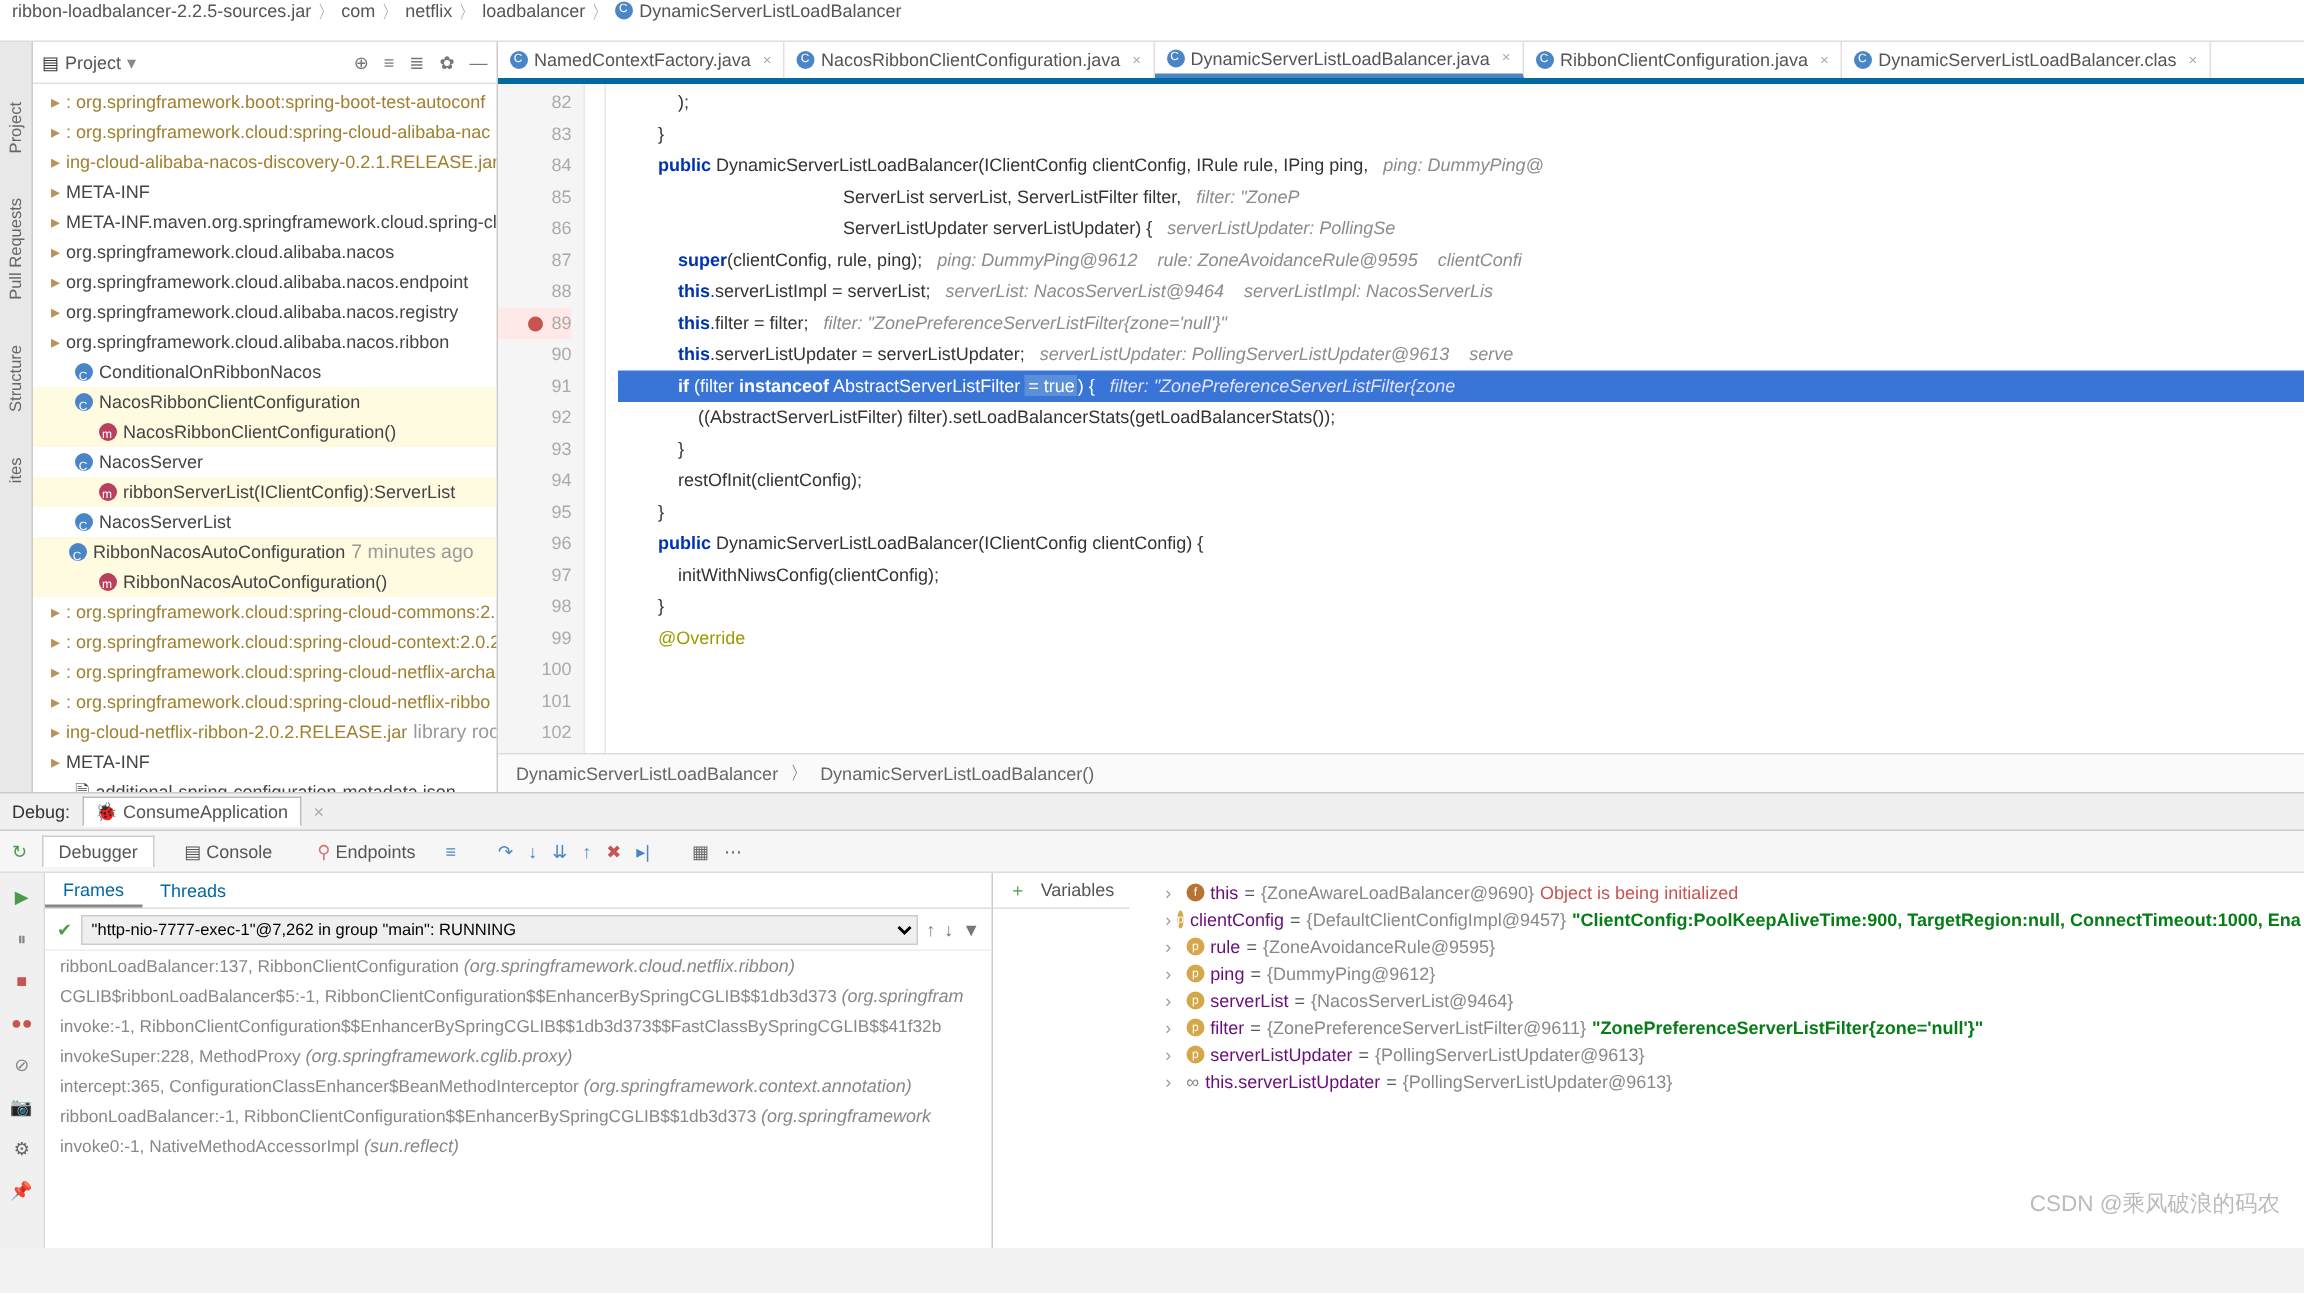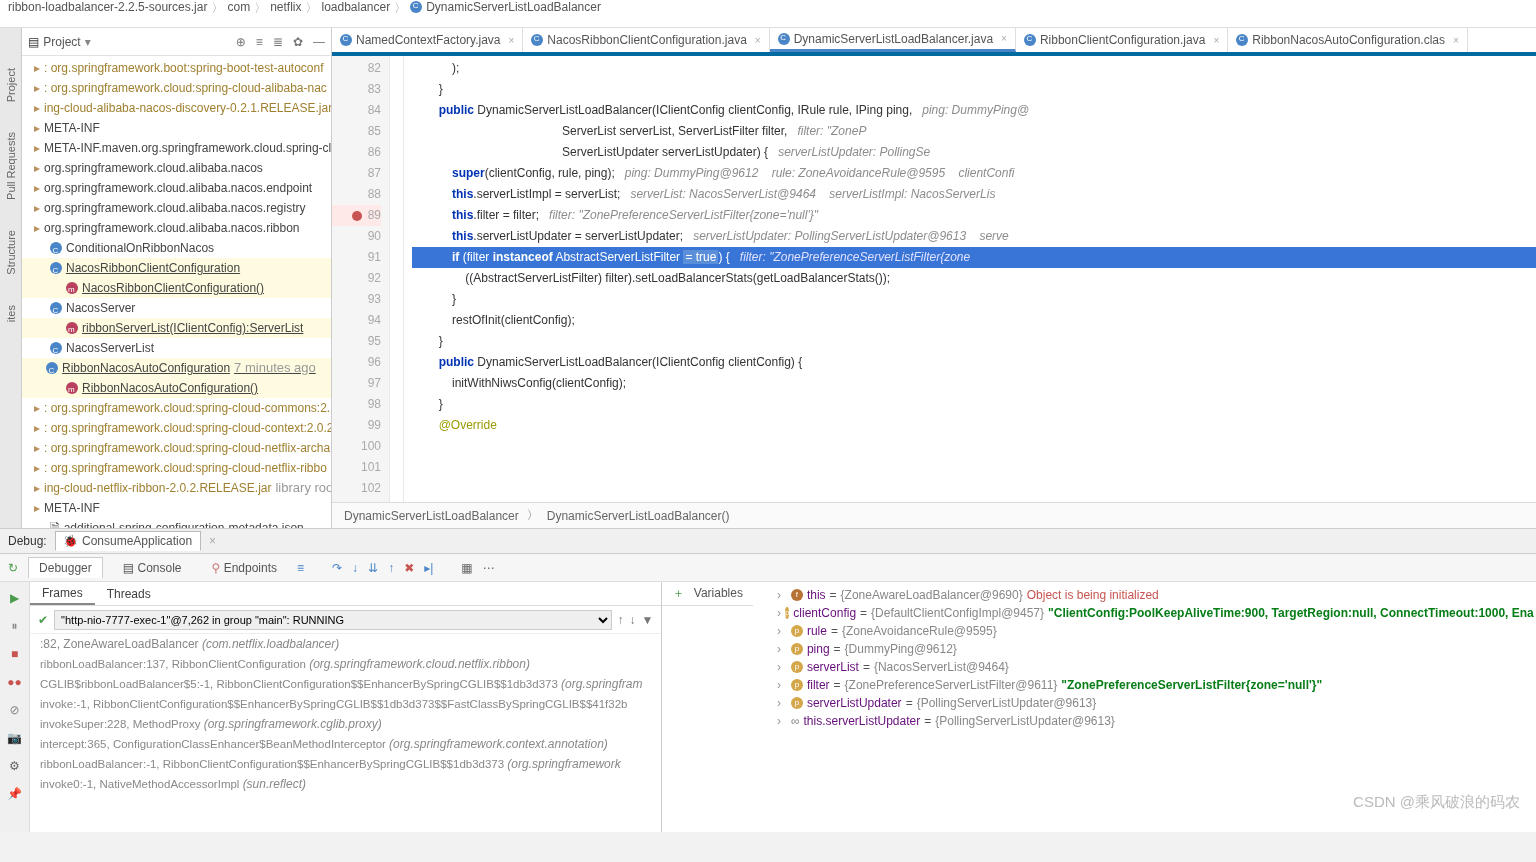--- a/index.html
+++ b/index.html
@@ -15,21 +15,21 @@
 .main { display:flex; height:500px; }
 .vtabs { width:22px; background:#e8e8e8; border-right:1px solid #ccc; display:flex; flex-direction:column; align-items:center; gap:30px; padding-top:40px; }
 .vtab { writing-mode:vertical-rl; transform:rotate(180deg); color:#666; cursor:pointer; font-size:11px;}
 .project-pane { width:310px; background:#fff; border-right:1px solid #ccc; display:flex; flex-direction:column; }
 .pp-header { height:28px; display:flex; align-items:center; padding:0 6px; border-bottom:1px solid #e0e0e0; justify-content:space-between;}
 .pp-header-left{display:flex;align-items:center;gap:4px;}
 .pp-header-right{display:flex;align-items:center;gap:10px; color:#777;}
 .pp-title { color:#555; }
 .tree { flex:1; overflow:hidden; padding:2px 0; }
 .tree-item { padding:1px 6px 1px 12px; white-space:nowrap; overflow:hidden; color:#444; line-height:18px; display:flex; align-items:center; gap:4px;}
-.tree-item.sel { background:#fffbe0;text-decoration:underline; }
+.tree-item.sel { background:#fffbe0; }
 .tree-item .hint{color:#999; font-size:13px;}
 .lib{color:#a08030;}
 .editor { flex:1; display:flex; flex-direction:column; background:#fff; min-width:0;}
 .tabs { height:28px; display:flex; border-bottom:4px solid #0369a1; overflow:hidden;}
 .tab { padding:4px 8px; border-right:1px solid #e0e0e0; display:flex; align-items:center; gap:4px; color:#555; white-space:nowrap; cursor:pointer;}
 .tab.active { border-bottom:3px solid #4a86c7; background:#fff;}
 .tab .x { color:#aaa; margin-left:4px; font-size:10px;}
 .code-area { flex:1; display:flex; overflow:hidden; font-family:"JetBrains Mono",Consolas,monospace; font-size:13px;}
 .gutter { width:58px; background:#f5f5f5; text-align:right; color:#aaa; padding:2px 8px 0 0; border-right:1px solid #e8e8e8; line-height:21px;}
 .gutter .bp{ background:#c75450; width:10px; height:10px; border-radius:50%; display:inline-block; margin-right:6px; vertical-align:middle;}
@@ -43,21 +43,21 @@
 .debug-tab { padding:2px 8px; color:#555; border:1px solid transparent;}
 .debug-tab.active{background:#fff; border:1px solid #bbb; border-bottom-color:#fff;}
 .debug-tools{height:28px;background:#f6f6f6;border-bottom:1px solid #ddd;display:flex;align-items:center;padding:0 8px;gap:10px;}
 .dt-btn{color:#666;cursor:pointer;font-size:12px;}
 .dt-tab{padding:3px 10px;color:#555;} .dt-tab.active{background:#fff;border:1px solid #ccc;border-bottom:none;}
 .debug-body { display:flex; height:250px; background:#fff;}
 .debug-left-btns{width:30px;background:#f0f0f0;border-right:1px solid #ddd;display:flex;flex-direction:column;align-items:center;gap:12px;padding-top:8px;}
 .dlb{width:16px;height:16px;display:flex;align-items:center;justify-content:center;color:#666;}
 .frames-pane { flex:1; border-right:1px solid #ccc; display:flex; flex-direction:column; max-width:650px;}
 .frames-header{height:24px;border-bottom:1px solid #ddd;display:flex;align-items:center;}
-.fh-tab{padding:3px 12px;color:#404040;} .fh-tab.active{border-bottom:2px solid #888;}
+.fh-tab{padding:3px 12px;color:#0369a1;} .fh-tab.active{border-bottom:2px solid #888;}
 .thread-sel{height:28px;display:flex;align-items:center;padding:0 8px;border-bottom:1px solid #eee;gap:6px;}
 .thread-sel select{flex:1;border:1px solid #ccc;padding:2px;font-size:11px;}
 .frame-list{flex:1;overflow:hidden;}
 .frame{padding:3px 10px;color:#888;white-space:nowrap;overflow:hidden;font-size:11.5px;}
 .frame.sel{background:#3875d6;color:#fff;}
 .frame .fi{font-style:italic;}
 .vars-pane{flex:1;display:flex;flex-direction:row;}
 .vars-header{height:24px;border-bottom:1px solid #ddd;padding:3px 10px;color:#555;}
 .var-list{flex:1;padding:4px 0;overflow:hidden;}
 .var{padding:2px 10px 2px 24px;color:#555;white-space:nowrap;display:flex;align-items:center;gap:4px;font-size:11.5px;}
@@ -231,21 +231,21 @@
           <span>DynamicServerListLoadBalancer.java</span>
           <span class="x">×</span>
         </div>
         <div class="tab">
           <span class="ic-class"></span>
           <span>RibbonClientConfiguration.java</span>
           <span class="x">×</span>
         </div>
         <div class="tab">
           <span class="ic-class"></span>
-          <span>RibbonNacosAutoConfiguration.clas</span>
+          <span>DynamicServerListLoadBalancer.clas</span>
           <span class="x">×</span>
         </div>
       </div>
     <div class="code-area">
       <div class="gutter" id="gutter">
           <div>82</div>
           <div>83</div>
           <div>84</div>
           <div>85</div>
           <div>86</div>
@@ -323,21 +323,20 @@
       <span class="fh-tab">Threads</span>
     </div>
     <div class="thread-sel">
       <span style="color:#4a9c4a;">✔</span>
       <select><option>"http-nio-7777-exec-1"@7,262 in group "main": RUNNING</option></select>
       <span class="icon-btn">↑</span>
       <span class="icon-btn">↓</span>
       <span class="icon-btn">▼</span>
     </div>
     <div class="frame-list" id="frames">
-        <div class="frame"><init>:82, ZoneAwareLoadBalancer <span class="fi">(com.netflix.loadbalancer)</span></init></div>
         <div class="frame">ribbonLoadBalancer:137, RibbonClientConfiguration <span class="fi">(org.springframework.cloud.netflix.ribbon)</span></div>
         <div class="frame">CGLIB$ribbonLoadBalancer$5:-1, RibbonClientConfiguration$$EnhancerBySpringCGLIB$$1db3d373 <span class="fi">(org.springfram</span></div>
         <div class="frame">invoke:-1, RibbonClientConfiguration$$EnhancerBySpringCGLIB$$1db3d373$$FastClassBySpringCGLIB$$41f32b <span class="fi"></span></div>
         <div class="frame">invokeSuper:228, MethodProxy <span class="fi">(org.springframework.cglib.proxy)</span></div>
         <div class="frame">intercept:365, ConfigurationClassEnhancer$BeanMethodInterceptor <span class="fi">(org.springframework.context.annotation)</span></div>
         <div class="frame">ribbonLoadBalancer:-1, RibbonClientConfiguration$$EnhancerBySpringCGLIB$$1db3d373 <span class="fi">(org.springframework</span></div>
         <div class="frame">invoke0:-1, NativeMethodAccessorImpl <span class="fi">(sun.reflect)</span></div>
       </div>
   </div>
 

